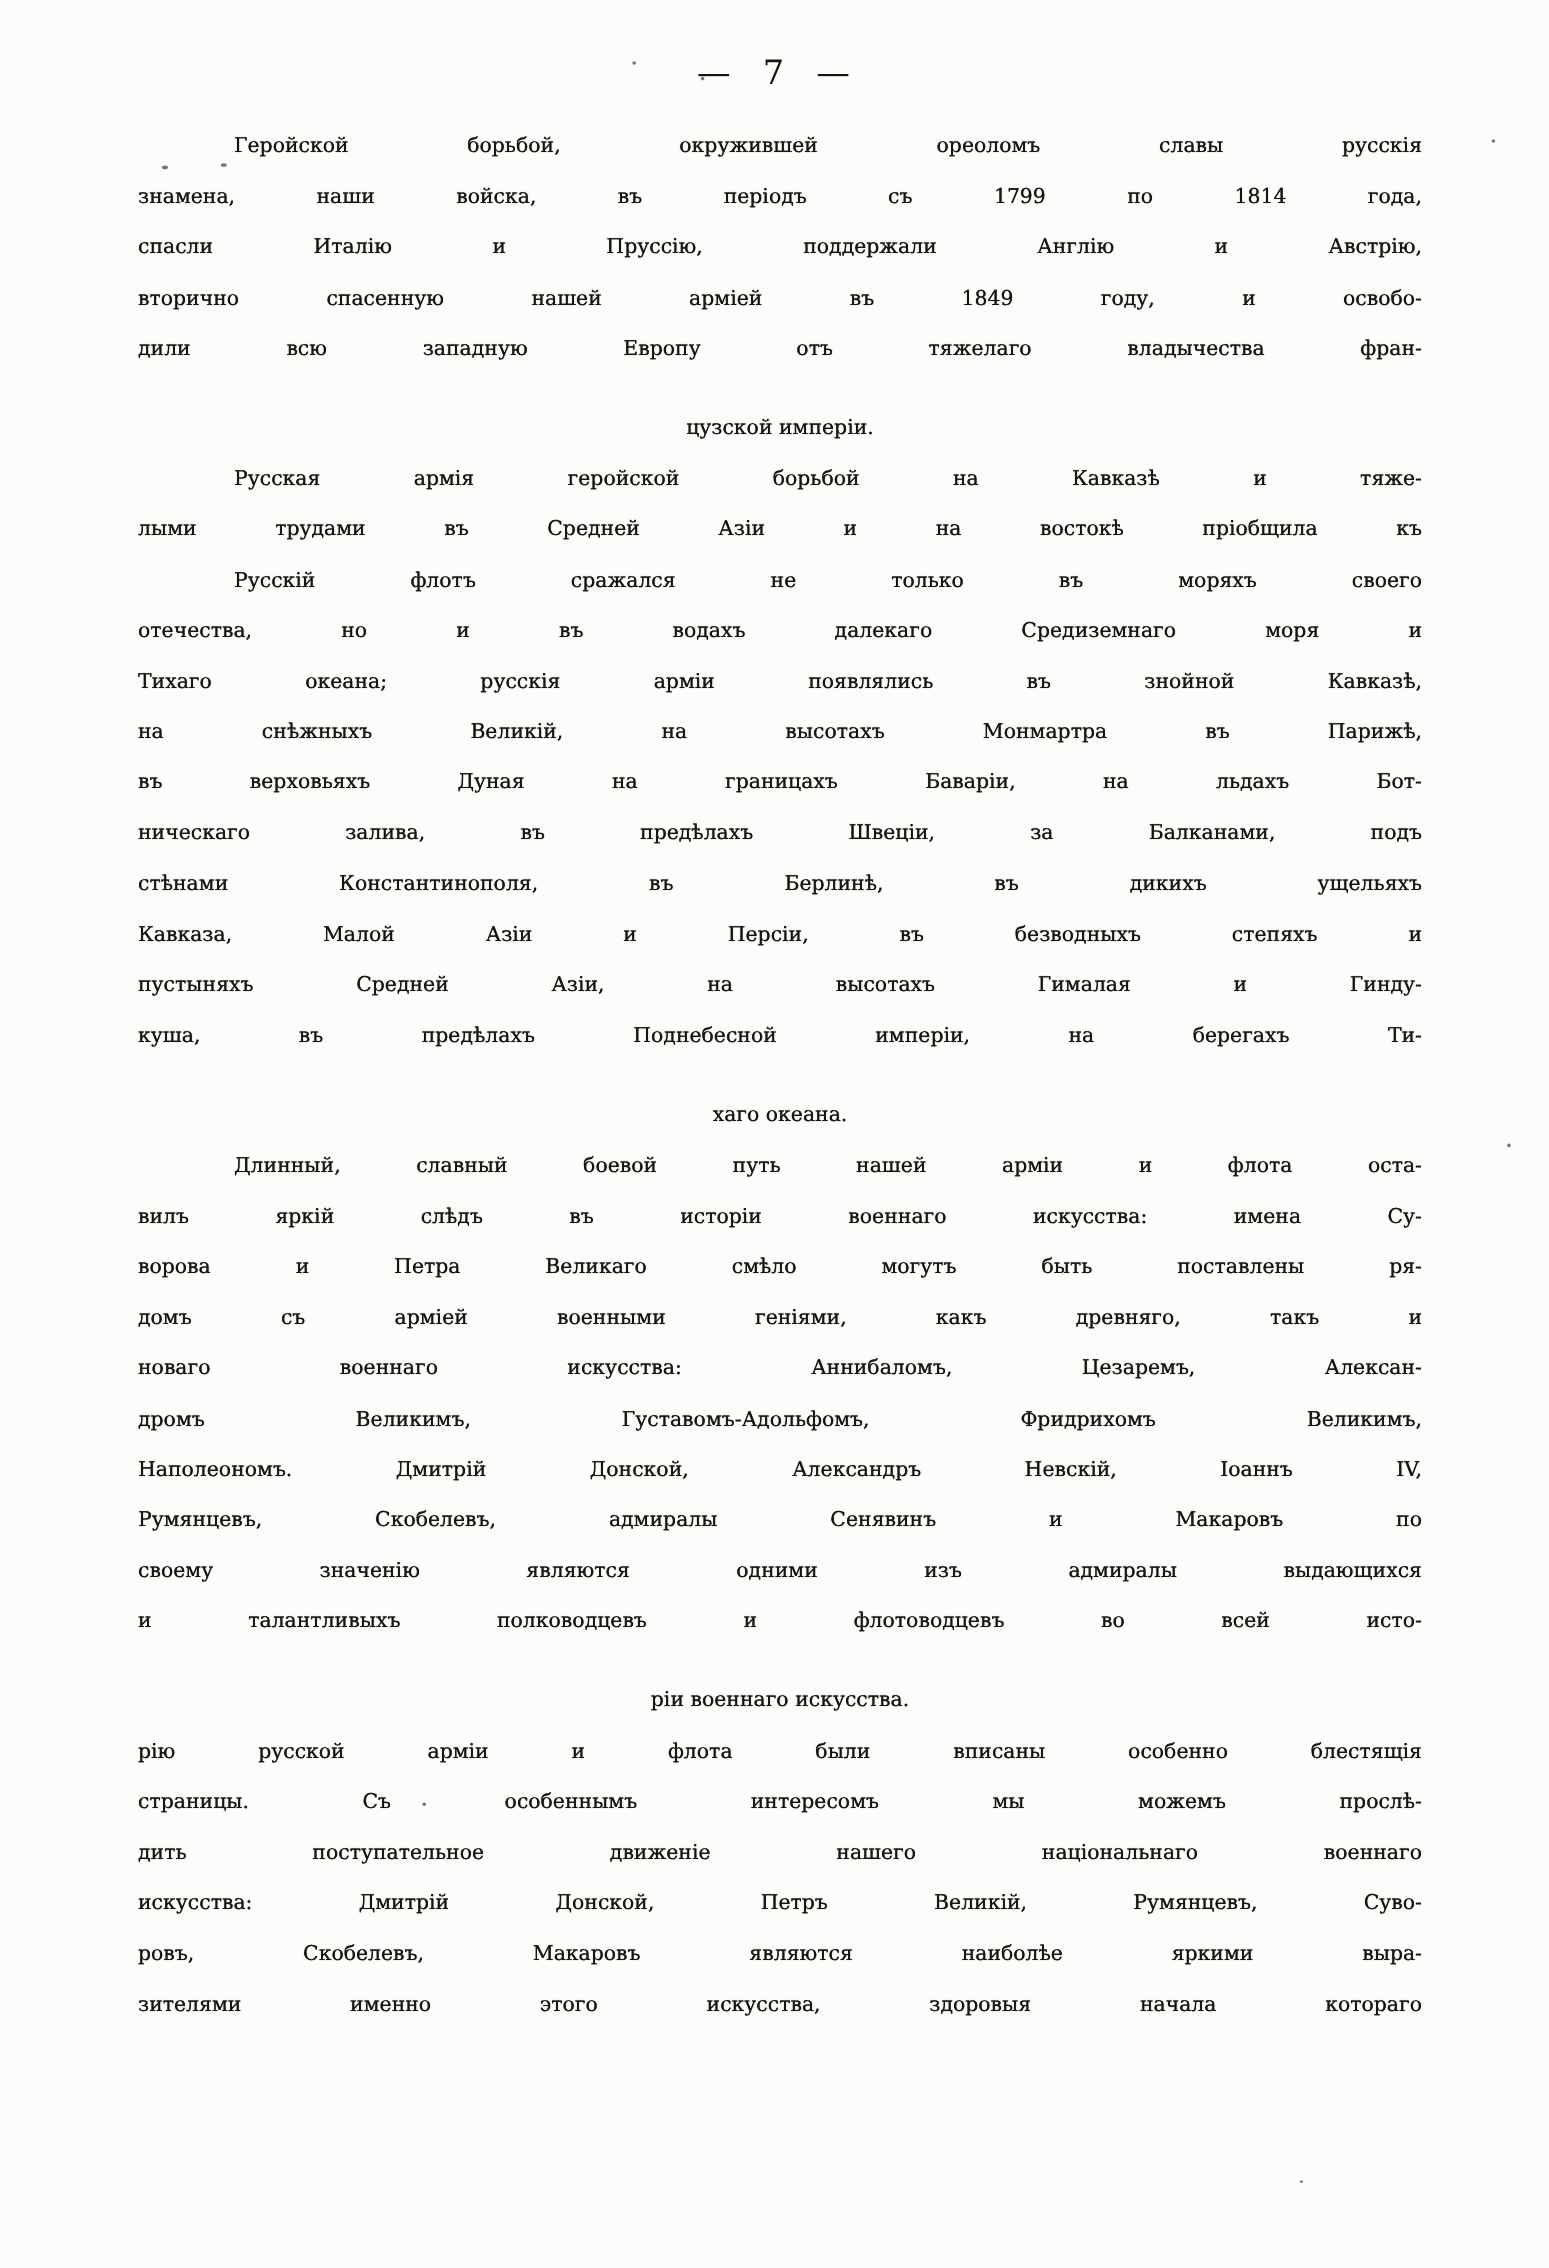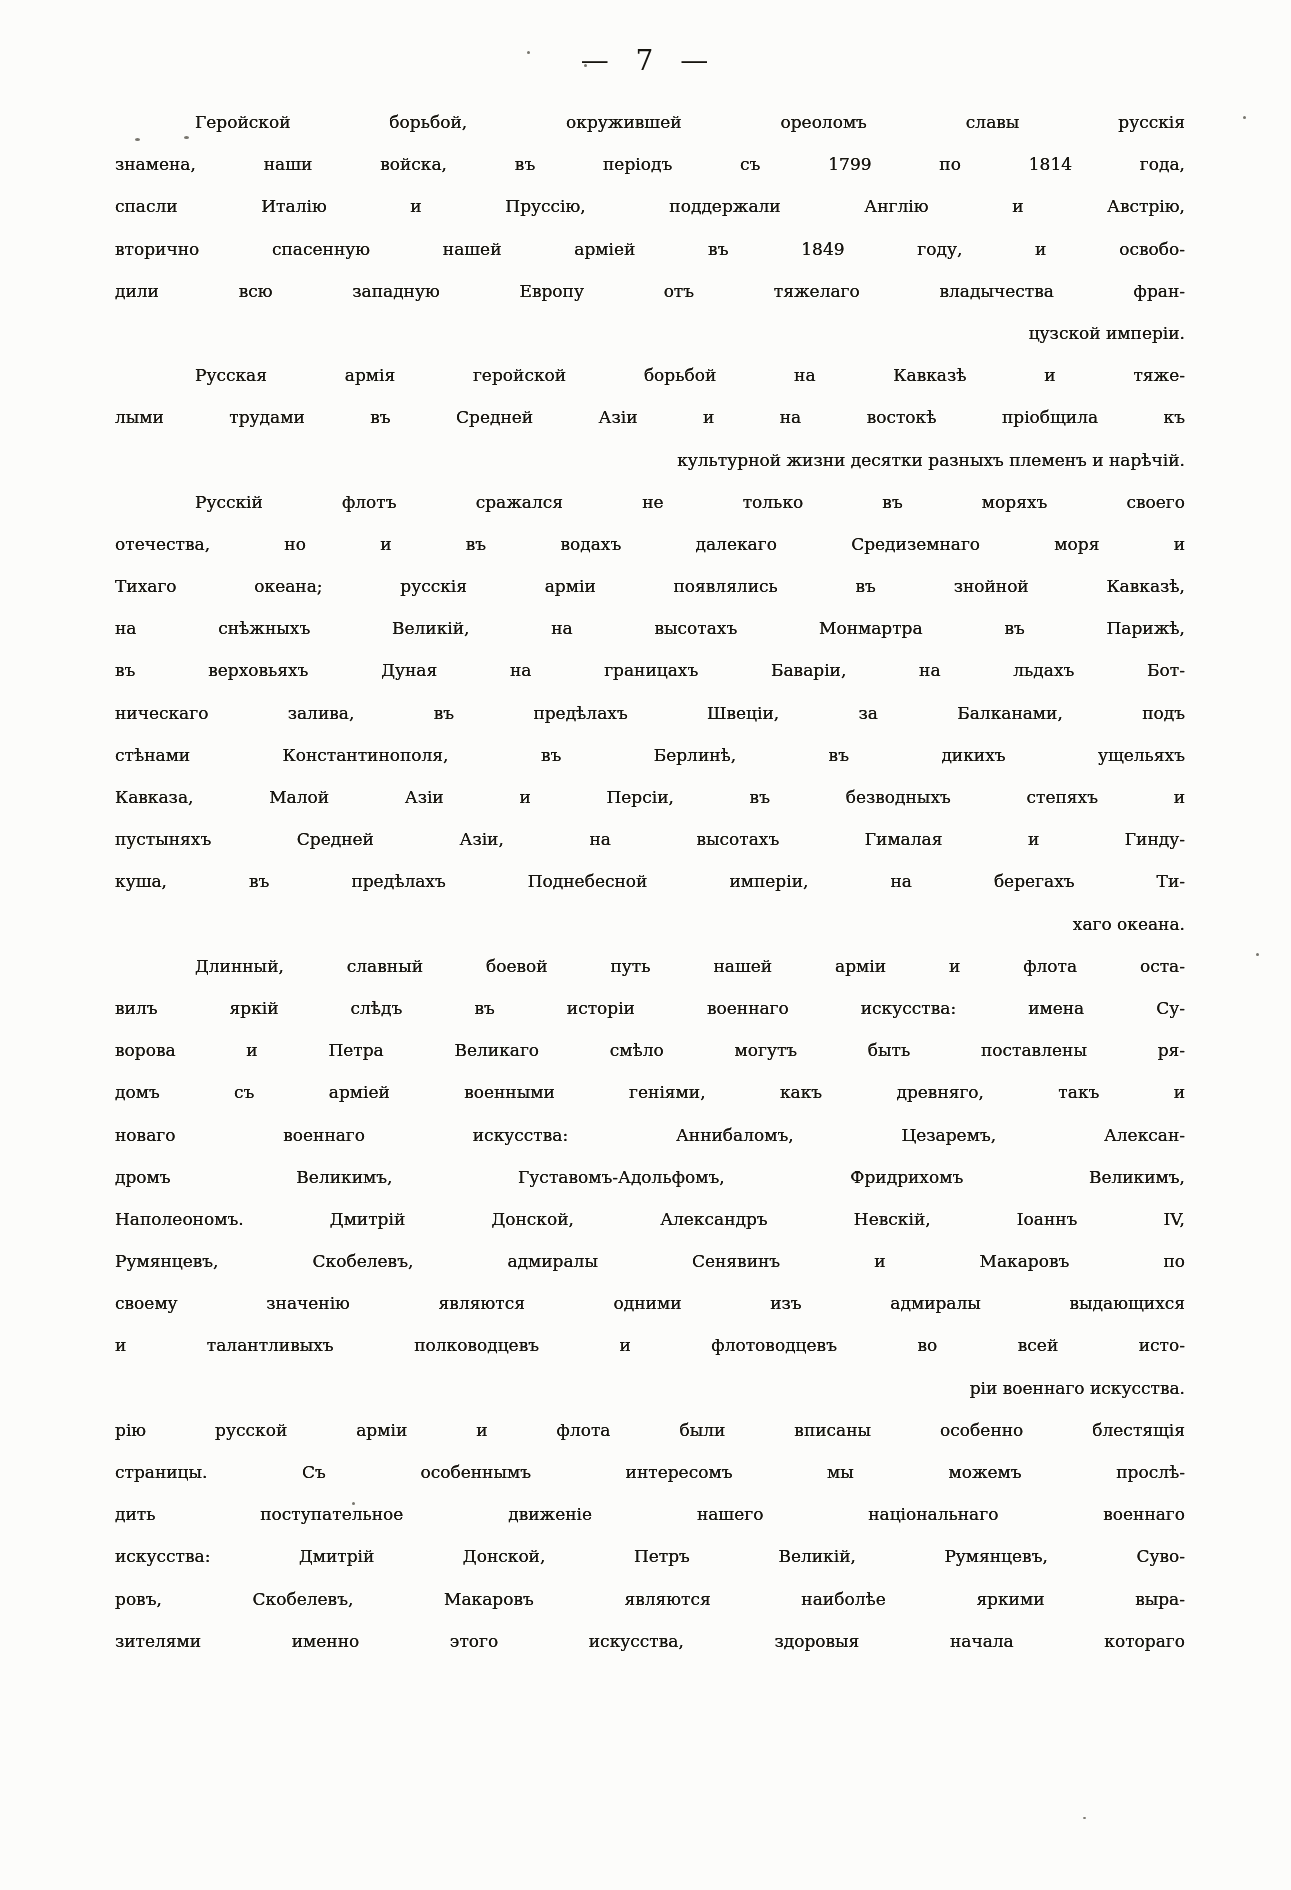--- a/index.html
+++ b/index.html
@@ -42,21 +42,22 @@
     white-space: normal;
   }
   
   .line.j::after {
     content: "";
     display: inline-block;
     width: 100%;
     height: 0;
   }
   .line.end {
-    text-align: right;
+    text-align: center;
+    margin-top: 24px;
   }
   .line.indent {
     text-indent: 80px;
   }
   
   .speck {
     position: absolute;
     width: 4px;
     height: 4px;
     border-radius: 50%;
@@ -80,21 +81,20 @@
 
   <div class="body-text">
       <div class="line j indent">Геройской борьбой, окружившей ореоломъ славы русскія</div>
       <div class="line j">знамена, наши войска, въ періодъ съ 1799 по 1814 года,</div>
       <div class="line j">спасли Италію и Пруссію, поддержали Англію и Австрію,</div>
       <div class="line j">вторично спасенную нашей арміей въ 1849 году, и освобо-</div>
       <div class="line j">дили всю западную Европу отъ тяжелаго владычества фран-</div>
       <div class="line end">цузской имперіи.</div>
       <div class="line j indent">Русская армія геройской борьбой на Кавказѣ и тяже-</div>
       <div class="line j">лыми трудами въ Средней Азіи и на востокѣ пріобщила къ</div>
-      <div class="line end">культурной жизни десятки разныхъ племенъ и нарѣчій.</div>
       <div class="line j indent">Русскій флотъ сражался не только въ моряхъ своего</div>
       <div class="line j">отечества, но и въ водахъ далекаго Средиземнаго моря и</div>
       <div class="line j">Тихаго океана; русскія арміи появлялись въ знойной Кавказѣ,</div>
       <div class="line j">на снѣжныхъ Великій, на высотахъ Монмартра въ Парижѣ,</div>
       <div class="line j">въ верховьяхъ Дуная на границахъ Баваріи, на льдахъ Бот-</div>
       <div class="line j">ническаго залива, въ предѣлахъ Швеціи, за Балканами, подъ</div>
       <div class="line j">стѣнами Константинополя, въ Берлинѣ, въ дикихъ ущельяхъ</div>
       <div class="line j">Кавказа, Малой Азіи и Персіи, въ безводныхъ степяхъ и</div>
       <div class="line j">пустыняхъ Средней Азіи, на высотахъ Гималая и Гинду-</div>
       <div class="line j">куша, въ предѣлахъ Поднебесной имперіи, на берегахъ Ти-</div>

